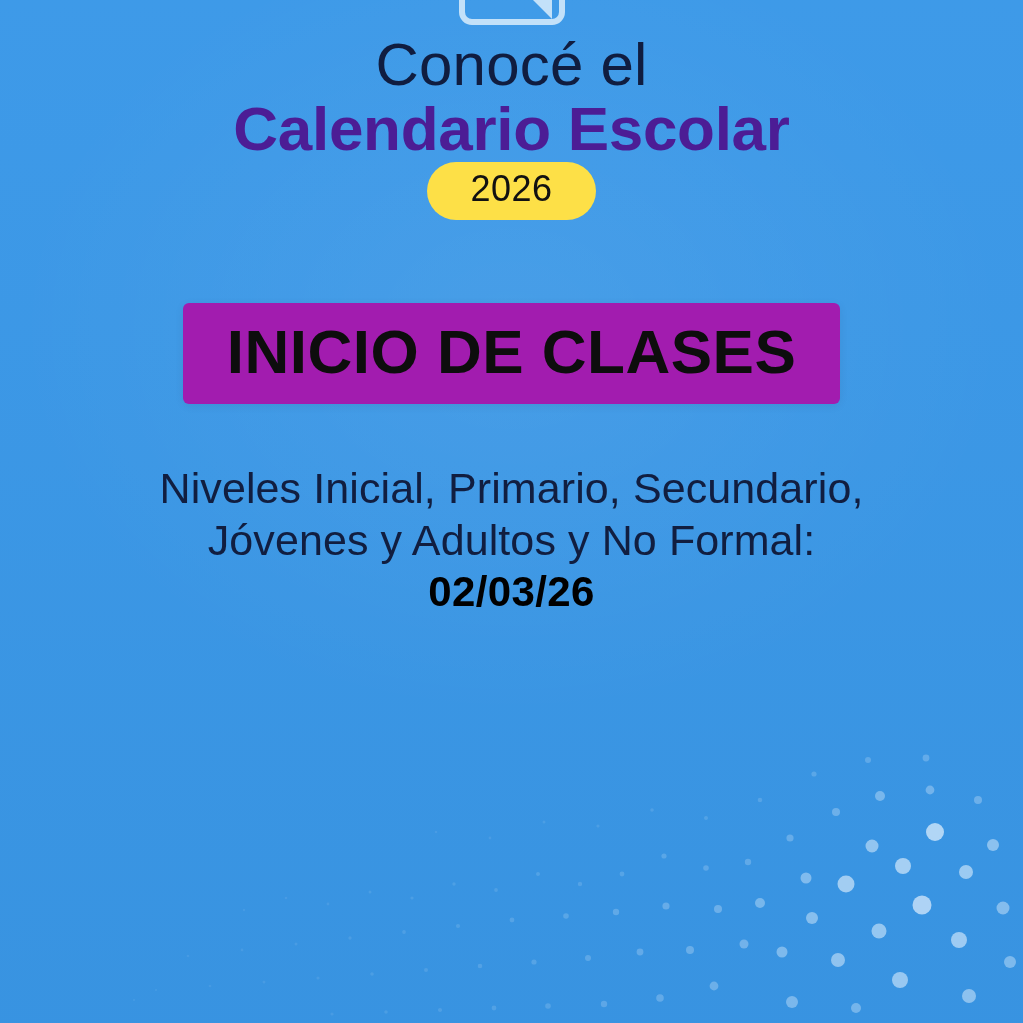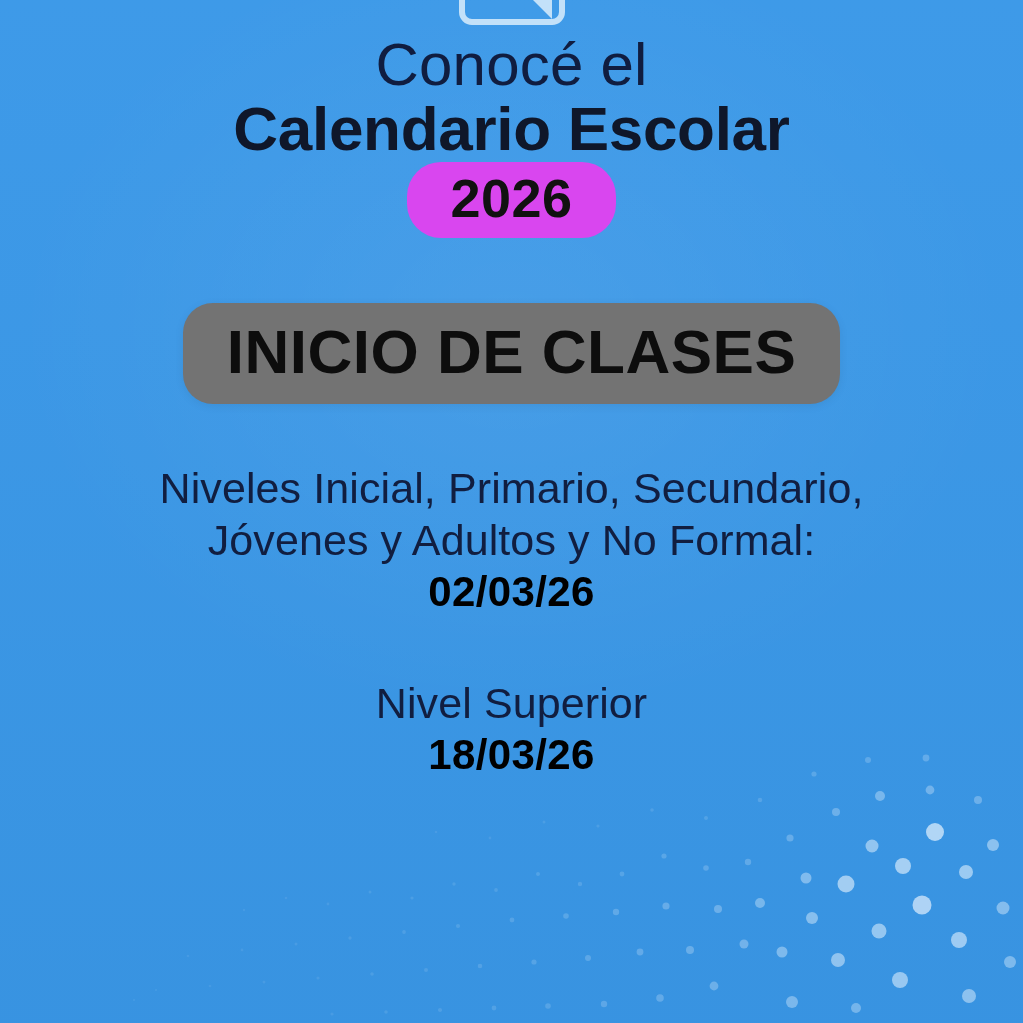--- a/index.html
+++ b/index.html
@@ -79,51 +79,51 @@
 
   .headline {
     position: absolute;
     top: 96px;
     left: 0;
     right: 0;
     font-size: 62px;
     font-weight: 700;
     letter-spacing: -0.3px;
     line-height: 1.05;
-    color: #0f172a;
+    color: #4c1d95;
   }
 
   .year-pill-wrap {
     position: absolute;
     top: 162px;
     left: 0;
     right: 0;
   }
   .year-pill {
     display: inline-block;
-    background: #d946ef;
+    background: #fde047;
     color: #111111;
-    font-size: 54px;
-    font-weight: 700;
+    font-size: 36px;
+    font-weight: 400;
     line-height: 1;
     padding: 9px 43px 13px;
     border-radius: 34px;
     letter-spacing: 0.5px;
   }
 
   .banner-wrap {
     position: absolute;
     top: 303px;
     left: 0;
     right: 0;
   }
   .banner {
     display: inline-block;
-    background: #737373;
-    border-radius: 30px;
+    background: #a21caf;
+    border-radius: 6px;
     padding: 16px 44px 20px;
     min-width: 540px;
     box-shadow: 0 2px 10px rgba(0,0,0,0.07);
   }
   .banner-text {
     font-size: 62px;
     font-weight: 700;
     line-height: 1.05;
     color: #0D0D0D;
     letter-spacing: 0.5px;
@@ -278,24 +278,20 @@
 
     <div class="entries">
 
       <div class="entry">
         <div class="entry-label">Niveles Inicial, Primario, Secundario, Jóvenes y Adultos y No Formal:</div>
         <div class="entry-date">02/03/26</div>
       </div>
 
       <div class="entry-gap-1"></div>
 
-      <div class="entry">
-        <div class="entry-label">Nivel Superior</div>
-        <div class="entry-date">18/03/26</div>
-      </div>
 
       <div class="entry-gap-2"></div>
 
       <div class="entry">
       </div>
 
     </div>
 
   </div>
 </div>

